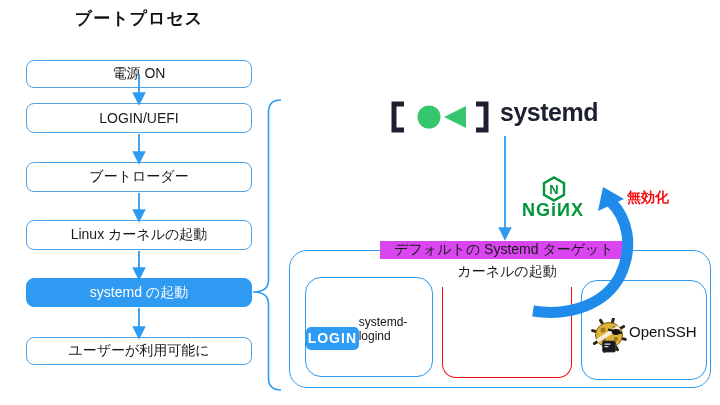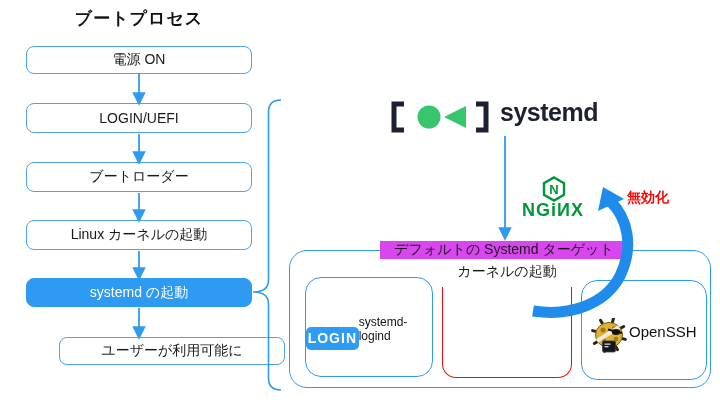--- a/index.html
+++ b/index.html
@@ -93,26 +93,26 @@
     left:0; top:0; width:720px; height:405px;
     z-index:30; pointer-events:none;
   }
   .logo-svg { z-index:5; }
 </style>
 </head>
 <body>
 
 <div class="abs fc-title">ブートプロセス</div>
 
-<div class="abs fc-box" style="top:46px;height:28px;">電源 ON</div>
+<div class="abs fc-box" style="top:60px;height:28px;">電源 ON</div>
 <div class="abs fc-box" style="top:103px;height:30px;">LOGIN/UEFI</div>
 <div class="abs fc-box" style="top:162px;height:30px;">ブートローダー</div>
 <div class="abs fc-box" style="top:220px;height:30px;">Linux カーネルの起動</div>
 <div class="abs fc-box highlight" style="top:278px;height:29px;">systemd の起動</div>
-<div class="abs fc-box" style="top:337px;height:28px;margin-left:33px;">ユーザーが利用可能に</div>
+<div class="abs fc-box" style="top:337px;height:28px;">ユーザーが利用可能に</div>
 
 <svg class="abs logo-svg" style="left:388px;top:101px;" width="104" height="32" viewBox="0 0 104 32">
   <path d="M16,3 H6 V29 H16" fill="none" style="stroke:var(--dark)" stroke-width="5"></path>
   <circle cx="41" cy="16" r="11.5" style="fill:var(--systemd-green)"></circle>
   <polygon points="56,16 78,5 78,27" style="fill:var(--systemd-green)"></polygon>
   <path d="M88,3 H98 V29 H88" fill="none" style="stroke:var(--dark)" stroke-width="5"></path>
 </svg>
 <div class="abs systemd-wordmark">systemd</div>
 
 <svg class="abs logo-svg" style="left:541px;top:176px;" width="26" height="26" viewBox="0 0 26 26">

